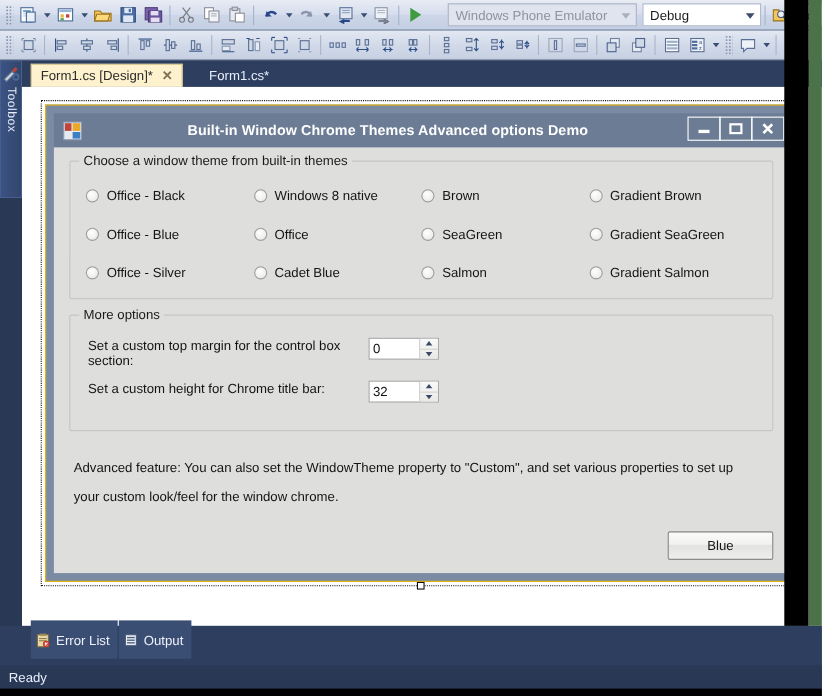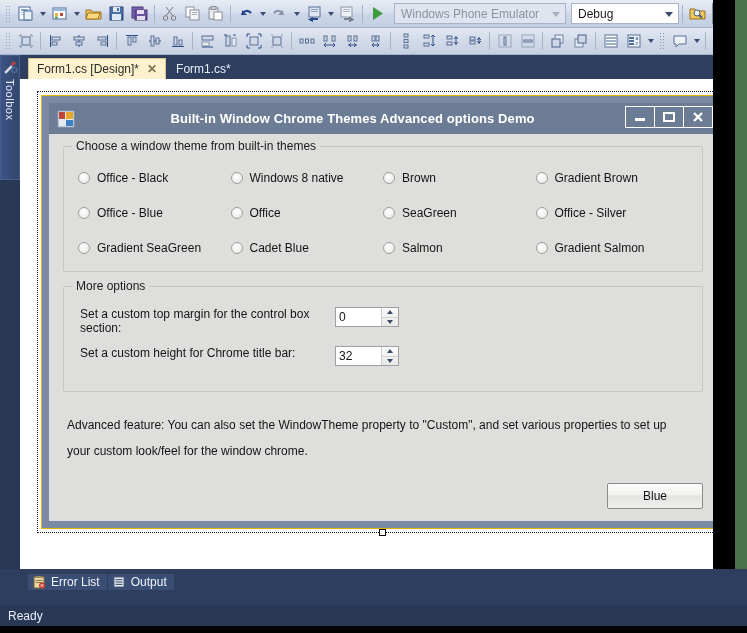--- a/index.html
+++ b/index.html
@@ -92,21 +92,21 @@
   }
   .tab {
     height: 21px;
     display: flex; align-items: center;
     padding: 0 8px;
     font-size: 12px;
     color: #2b2b2b;
     background: #fdf2cd;
     border: 1px solid #d8c88f;
     border-bottom: none;
-    margin-right: 1px;
+    margin-right: 15px;
     cursor: default;
   }
   .tab.inactive {
     background: #2d3e5e;
     color: #e8eefb;
     border-color: transparent;
   }
   .tab .closex {
     margin-left: 8px; color: #7b7256; font-weight: bold;
     font-size: 12px; line-height: 1;
@@ -290,21 +290,21 @@
     left: 0; top: 569px;
     width: 747px; height: 64px;
     background: #2d3e5e;
   }
   .bottom-tabs {
     display: flex; align-items: center;
     height: 22px; padding-left: 28px; padding-top: 3px;
   }
   .btab {
     display: flex; align-items: center;
-    height: 16px; padding: 0 7px 0 4px;
+    height: 35px; padding: 0 7px 0 4px;
     color: #eef2fa; font-size: 12px;
     background: #3a4d72;
     margin-right: 1px;
     cursor: default;
   }
   .btab .bicon { width:14px;height:14px;margin-right:5px;flex:none; }
   .statusbar {
     position: absolute;
     left: 0; bottom: 7px; width: 747px; height: 21px;
     background: #293955;
@@ -442,21 +442,21 @@
   </div>
 
   <div class="tsep"></div>
 
   <div class="tbtn">
     <svg width="17" height="17" viewBox="0 0 17 17">
         <path d="M4 2l10 6.5L4 15z" fill="#3f9b3f"></path>
       </svg>
   </div>
 
-  <div class="combo dim" style="width:172px;margin-left:5px;">
+  <div class="combo dim" style="width:172px;margin-left:18px;">
     <span class="cv">Windows Phone Emulator</span>
     <span class="carr"></span>
   </div>
 
   <div class="combo active" style="width:108px;margin-left:5px;gap:16px;">
     <span class="cv">Debug</span>
     <span class="carr"></span>
   </div>
 
   <div class="tsep"></div>
@@ -770,26 +770,26 @@
           <div class="radio-item">
             <span class="radio-dot"></span>
             <span>Office</span>
           </div>
           <div class="radio-item">
             <span class="radio-dot"></span>
             <span>SeaGreen</span>
           </div>
           <div class="radio-item">
             <span class="radio-dot"></span>
+            <span>Gradient SeaGreen</span>
+          </div>
+
+          <div class="radio-item">
+            <span class="radio-dot"></span>
             <span>Office - Silver</span>
-          </div>
-
-          <div class="radio-item">
-            <span class="radio-dot"></span>
-            <span>Gradient SeaGreen</span>
           </div>
           <div class="radio-item">
             <span class="radio-dot"></span>
             <span>Cadet Blue</span>
           </div>
           <div class="radio-item">
             <span class="radio-dot"></span>
             <span>Salmon</span>
           </div>
           <div class="radio-item">

